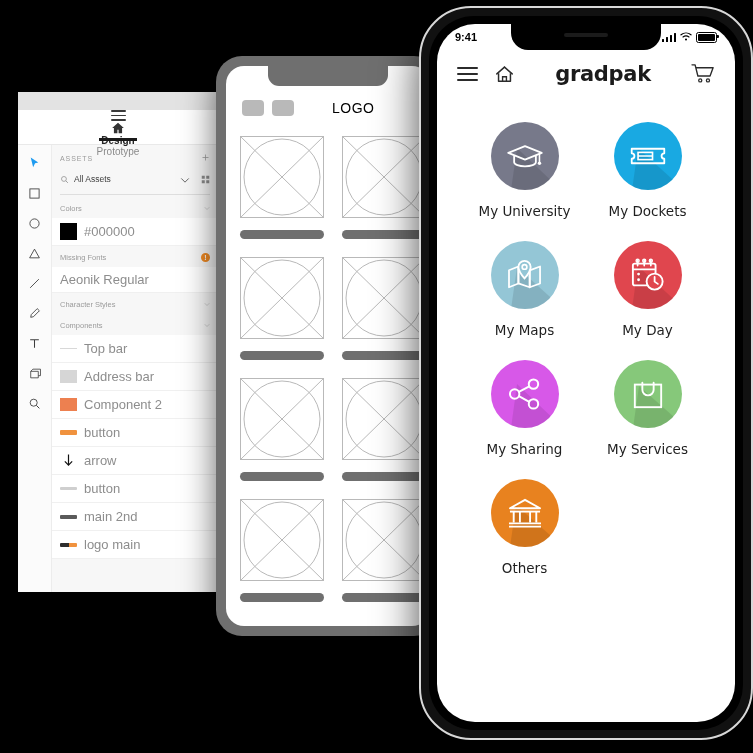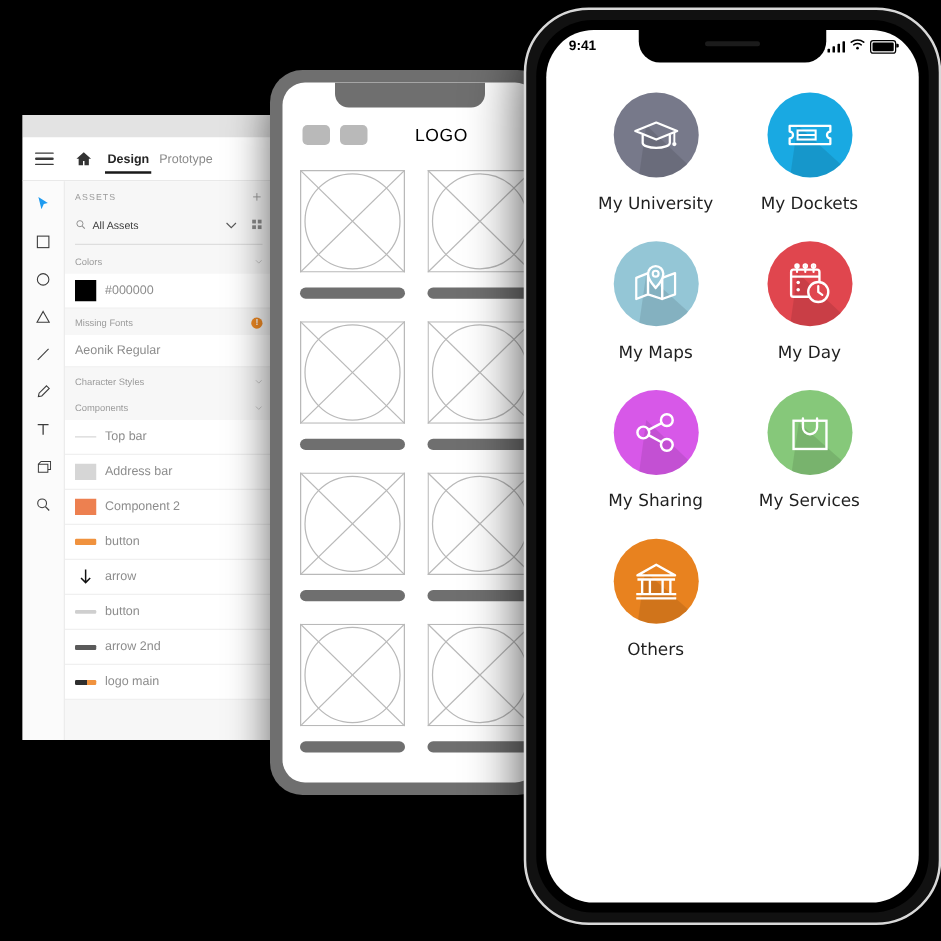--- a/index.html
+++ b/index.html
@@ -3,42 +3,42 @@
 <meta charset="utf-8">
 <style>
   html,body{margin:0;padding:0;background:#000;}
   body{width:753px;height:753px;overflow:hidden;font-family:"Liberation Sans",sans-serif;}
   .stage{position:relative;width:753px;height:753px;background:#000;}
 
   
   .design-panel{position:absolute;left:18px;top:92px;width:200px;height:500px;
     background:#fff;box-shadow:0 10px 34px rgba(0,0,0,.55);overflow:hidden;}
   .dp-topstrip{height:18px;background:#e3e3e3;}
-  .dp-header{height:34px;display:flex;align-items:center;border-bottom:1px solid #e9e9e9;background:#fff;}
+  .dp-header{height:34px;display:flex;align-items:center;border-bottom:1px solid #e9e9e9;background:#fff;flex-direction:column;}
   .dp-ham{width:34px;display:flex;flex-direction:column;justify-content:center;align-items:center;gap:3px;}
   .dp-ham i{display:block;width:15px;height:1.6px;background:#3a3a3a;border-radius:1px;}
   .dp-home{width:30px;display:flex;justify-content:center;align-items:center;}
   .dp-tab{font-size:10px;color:#8a8a8a;padding:0 4px;position:relative;height:34px;display:flex;align-items:center;}
   .dp-tab.active{color:#262626;font-weight:600;}
   .dp-tab.active::after{content:"";position:absolute;left:2px;right:2px;bottom:5px;height:2.5px;background:#1a1a1a;}
   .dp-body{display:flex;height:448px;}
   .dp-tools{width:33px;border-right:1px solid #ececec;background:#fbfbfb;
     display:flex;flex-direction:column;align-items:center;padding-top:9px;gap:12px;}
   .dp-tool{width:18px;height:18px;display:flex;align-items:center;justify-content:center;color:#3c3c3c;}
   .dp-right{flex:1;background:#f7f7f7;overflow:hidden;}
   .dp-sechead{display:flex;align-items:center;justify-content:space-between;
     padding:8px 8px 5px 8px;font-size:7px;letter-spacing:.9px;color:#9a9a9a;text-transform:uppercase;}
   .dp-search{display:flex;align-items:center;gap:5px;padding:2px 8px 6px 8px;}
   .dp-search-txt{font-size:8.5px;color:#3c3c3c;flex:1;}
   .dp-rule{height:1px;background:#dedede;margin:0 8px 2px 8px;}
   .dp-grouphead{display:flex;align-items:flex-end;justify-content:space-between;
     padding:7px 8px 5px 8px;font-size:7.5px;color:#9b9b9b;}
   .dp-row{display:flex;align-items:center;gap:7px;background:#fff;border-bottom:1px solid #f0f0f0;
     padding:5px 8px;min-height:15px;}
-  .dp-row-label{font-size:10px;color:#8d8d8d;}
+  .dp-row-label{font-size:13px;color:#8d8d8d;}
   .sw{width:17px;height:17px;flex:none;}
   .badge-warn{width:9px;height:9px;border-radius:50%;background:#f08a24;color:#fff;font-size:7px;
     display:flex;align-items:center;justify-content:center;font-weight:700;}
   .mini-topbar{width:24px;height:1px;background:#d8d8d8;}
   .mini-addr{width:17px;height:13px;background:#d6d6d6;}
   .mini-orange{width:17px;height:13px;background:#ed8050;}
   .mini-btn-o{width:22px;height:5px;background:#f0923e;border-radius:1px;}
   .mini-btn-g{width:22px;height:3px;background:#cfcfcf;border-radius:1px;}
   .mini-logo2{width:22px;height:4px;background:#5a5a5a;border-radius:1px;}
   .mini-logom{width:22px;height:4px;background:linear-gradient(90deg,#2e2e2e 0 55%,#f0923e 55% 100%);border-radius:1px;}
@@ -263,21 +263,21 @@
         <div class="dp-row">
           <span class="sw" style="display:flex;align-items:center;justify-content:center">
               <span class="mini-btn-g"></span>
             </span>
           <span class="dp-row-label">button</span>
         </div>
         <div class="dp-row">
           <span class="sw" style="display:flex;align-items:center;justify-content:center">
               <span class="mini-logo2"></span>
             </span>
-          <span class="dp-row-label">arrow 2nd</span>
+          <span class="dp-row-label">main 2nd</span>
         </div>
         <div class="dp-row">
           <span class="sw" style="display:flex;align-items:center;justify-content:center">
               <span class="mini-logom"></span>
             </span>
           <span class="dp-row-label">logo main</span>
         </div>
       </div>
     </div>
   </div>
@@ -404,20 +404,43 @@
                   <path d="M2 5.5a16 16 0 0 1 20 0" fill="none" stroke="#000" stroke-width="2.4" stroke-linecap="round"></path>
                   <path d="M6 9.8a10.5 10.5 0 0 1 12 0" fill="none" stroke="#000" stroke-width="2.4" stroke-linecap="round"></path>
                   <circle cx="12" cy="15" r="2.1" fill="#000"></circle>
                 </svg></span>
             <span class="batt">
                 <i></i>
               </span>
           </span>
         </div>
 
+        <div class="appbar">
+          <span class="ab-ham">
+              <i></i>
+              <i></i>
+              <i></i>
+            </span>
+          <span class="ab-home">
+            <svg width="21" height="21" viewBox="0 0 24 24">
+                <path d="M12 3.6 3.2 11.3" fill="none" stroke="#2b2b2b" stroke-width="1.7" stroke-linecap="round"></path>
+                <path d="M12 3.6 20.8 11.3" fill="none" stroke="#2b2b2b" stroke-width="1.7" stroke-linecap="round"></path>
+                <path d="M5.2 10.6v9.2h13.6v-9.2" fill="none" stroke="#2b2b2b" stroke-width="1.7" stroke-linejoin="round"></path>
+                <path d="M9.8 19.8v-5.2h4.4v5.2" fill="none" stroke="#2b2b2b" stroke-width="1.6"></path>
+              </svg>
+            </span>
+          <span class="brand">gradpak</span>
+          <span class="cart">
+            <svg width="24" height="22" viewBox="0 0 26 24">
+              <path d="M1 2h3.4l3 12.2h13.3L24 5.2H6.1" fill="none" stroke="#2b2b2b" stroke-width="1.5" stroke-linecap="round" stroke-linejoin="round"></path>
+              <circle cx="10" cy="19" r="1.7" fill="none" stroke="#2b2b2b" stroke-width="1.4"></circle>
+              <circle cx="18.4" cy="19" r="1.7" fill="none" stroke="#2b2b2b" stroke-width="1.4"></circle>
+            </svg>
+            </span>
+        </div>
 
         <div class="tiles">
 
 
           <div class="tile">
             <span class="disc" style="background:#77798a">
               <svg class="shadow" viewBox="0 0 68 68">
                   <path d="M26 26 L68 66 L68 68 L20 68 Z" fill="#000" opacity=".10"></path>
                 </svg>
               <svg class="glyph" width="38" height="30" viewBox="0 0 42 32">

